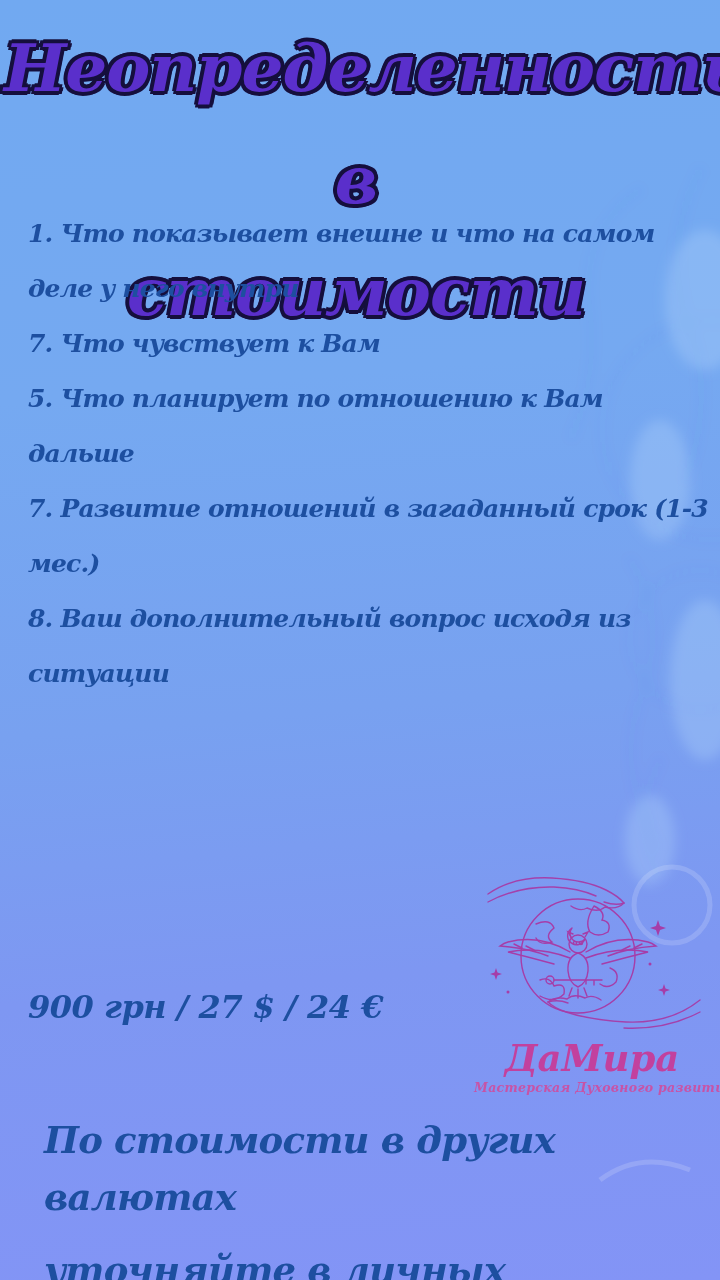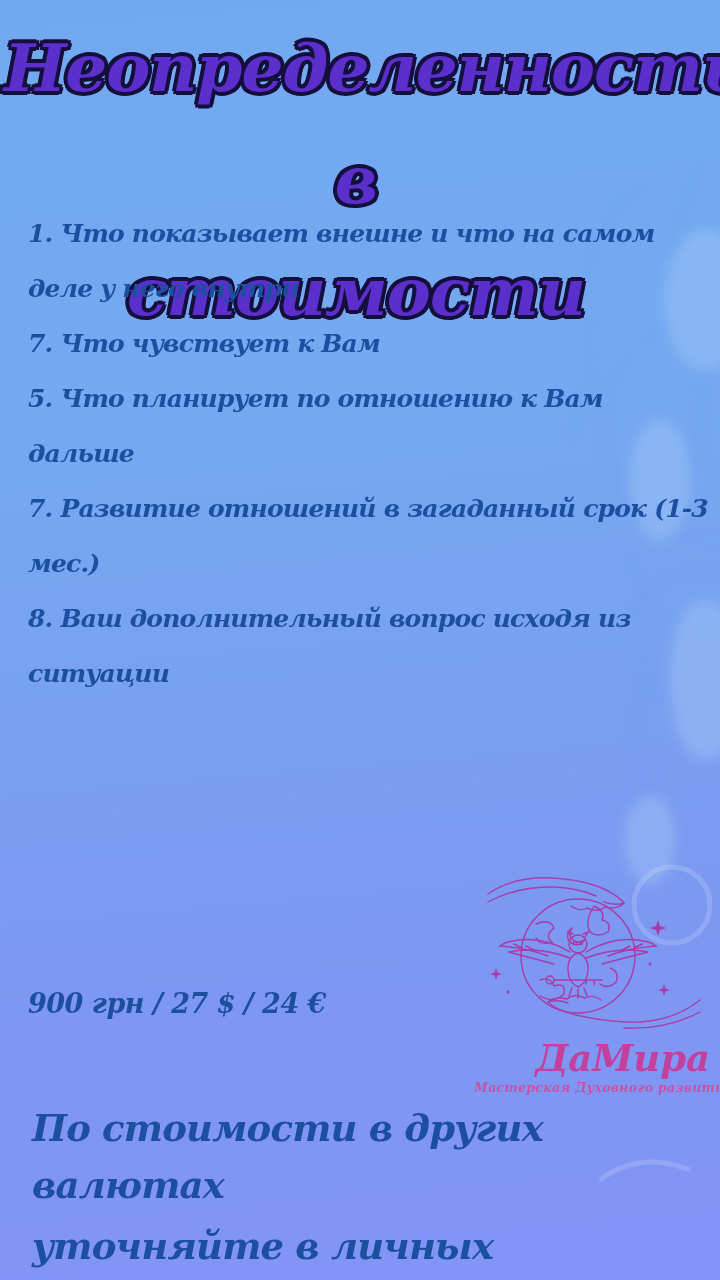--- a/index.html
+++ b/index.html
@@ -25,33 +25,33 @@
   .list{
     position:absolute;top:206px;left:28px;right:8px;
     color:#1d4fa0;
     font-size:25px;font-weight:bold;font-style:italic;
     line-height:55px;letter-spacing:-0.8px;
   }
   .list p{margin:0;}
   .price{
     position:absolute;top:988px;left:28px;margin:0;
     color:#1d4fa0;
-    font-size:27px;font-weight:bold;font-style:italic;
+    font-size:32px;font-weight:bold;font-style:italic;
     letter-spacing:-0.5px;
   }
   .note{
     position:absolute;top:1096px;left:28px;right:8px;
     color:#1d4fa0;
     font-size:37px;font-weight:bold;font-style:italic;
     line-height:57px;letter-spacing:-0.8px;
   }
-  .note p{margin:4px;}
+  .note p{margin:16px;}
   .logo{
     position:absolute;left:474px;top:872px;width:236px;
-    text-align:right;
+    text-align:center;
   }
   .logo .brand{
     margin-top:2px;
     font-size:37px;font-weight:bold;font-style:italic;
     color:#c2419e;
     letter-spacing:0;
   }
   .logo .tagline{
     margin-top:0px;
     font-size:12.5px;font-weight:bold;font-style:italic;

